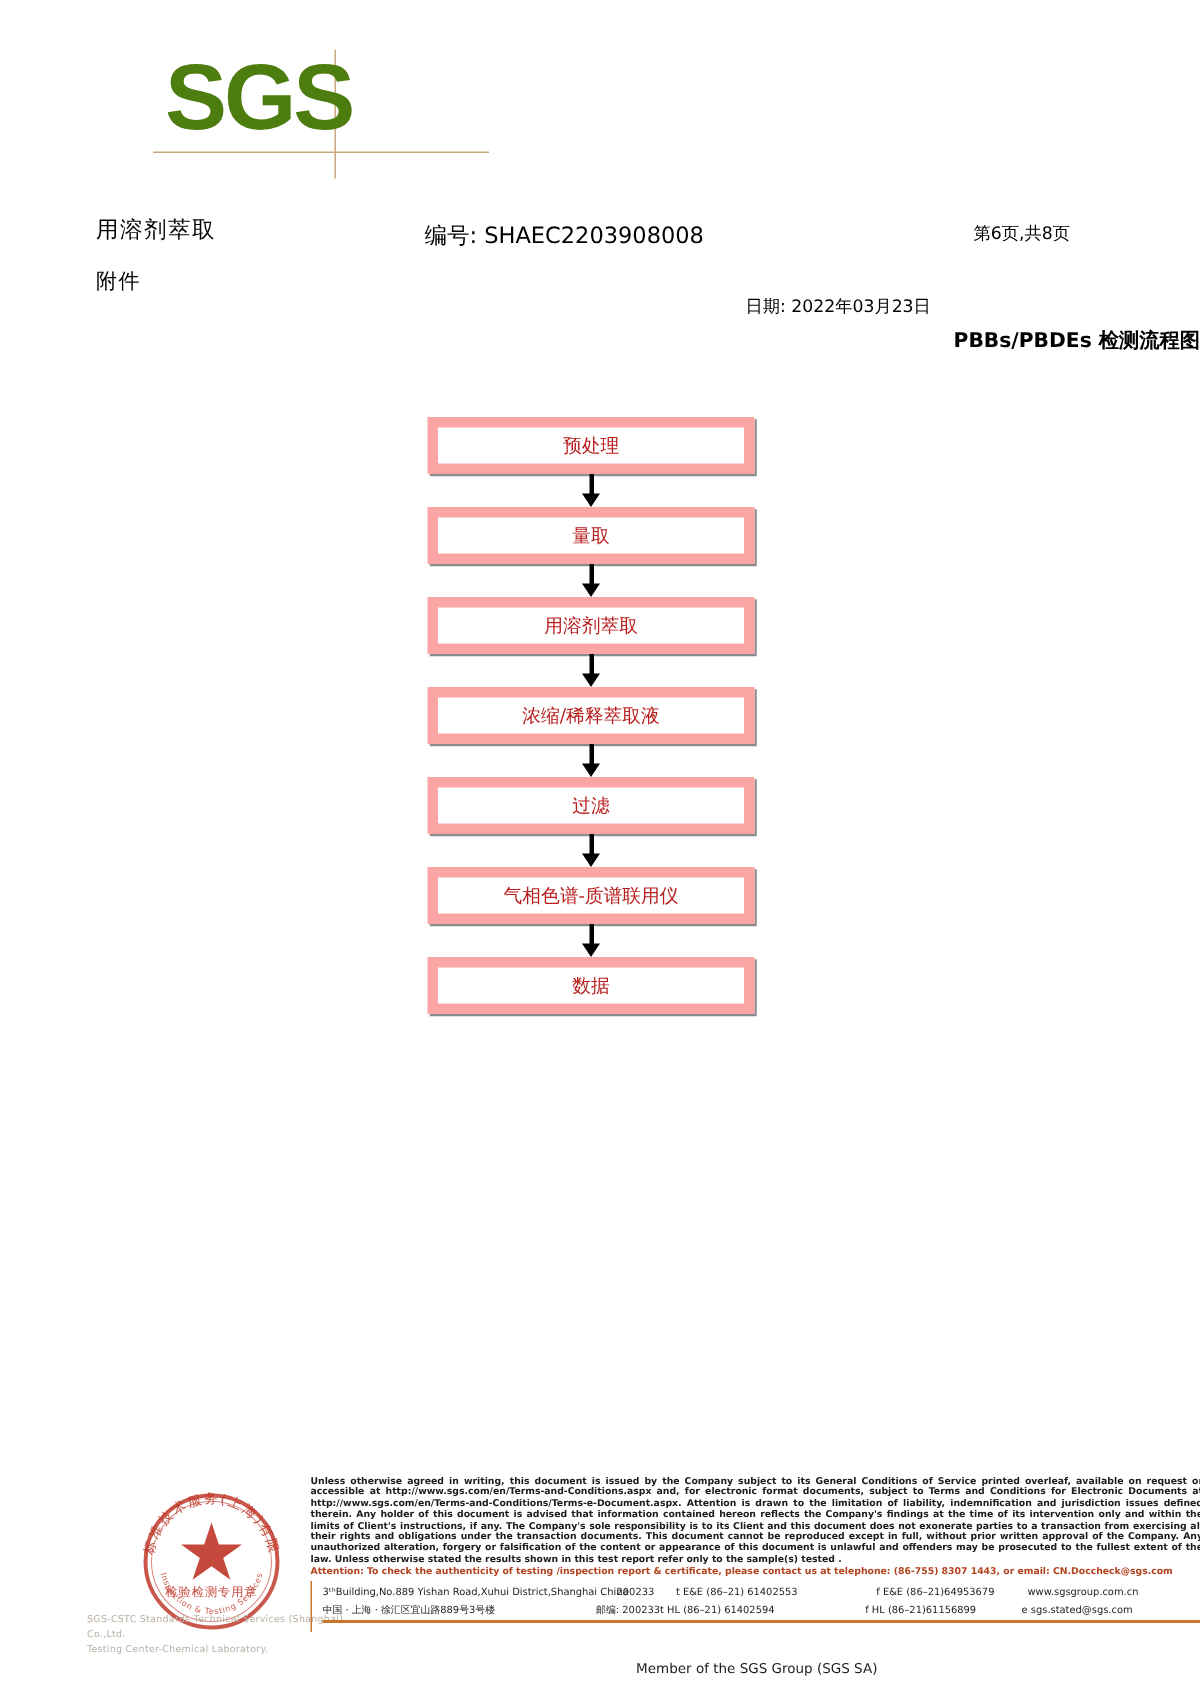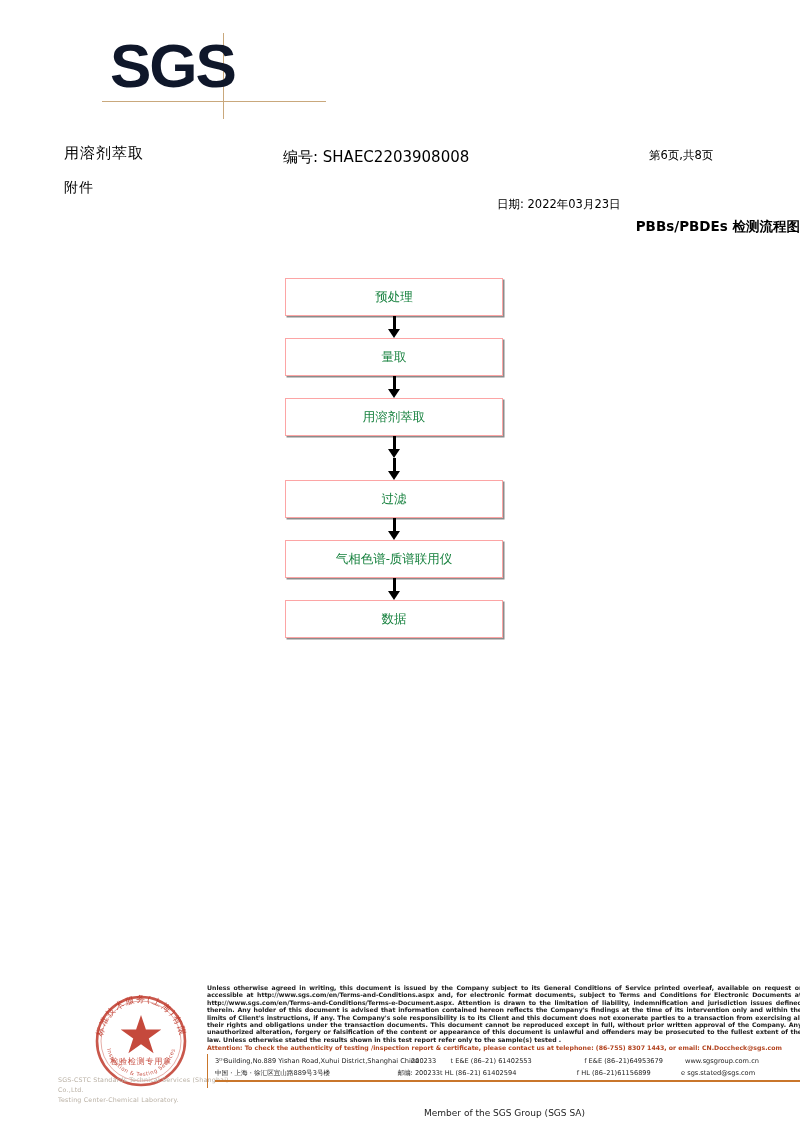--- a/index.html
+++ b/index.html
@@ -25,21 +25,21 @@
     height: 80px;
   }
   .logo-text {
     position: absolute;
     left: 0;
     top: 0;
     font-family: "Liberation Sans", "DejaVu Sans", sans-serif;
     font-weight: bold;
     font-size: 62px;
     letter-spacing: -2px;
-    color: #0f172a;
+    color: #4d7c0f;
     line-height: 62px;
   }
   .logo-hline {
     position: absolute;
     left: -8px;
     top: 66px;
     width: 224px;
     height: 1px;
     background: #c9a87c;
   }
@@ -115,29 +115,29 @@
     top: 278px;
     width: 218px;
   }
   .flow-row {
     position: relative;
   }
   .flow-box {
     width: 218px;
     height: 38px;
     box-sizing: border-box;
-    border: 1px solid #fca5a5;
+    border: 7px solid #fca5a5;
     box-shadow: 1.5px 1.5px 0 #8c8c8c;
     background: #fff;
     display: flex;
     align-items: center;
     justify-content: center;
     font-family: "DejaVu Serif", "Liberation Serif", serif;
     font-size: 12.5px;
-    color: #15803d;
+    color: #b91c1c;
   }
   .flow-arrow {
     position: relative;
     height: 22px;
     width: 218px;
   }
   .flow-arrow .shaft {
     position: absolute;
     left: 50%;
     margin-left: -1.5px;
@@ -285,20 +285,23 @@
   </div>
 
   <div class="flow-row">
     <div class="flow-box">用溶剂萃取</div>
   </div>
   <div class="flow-arrow">
     <div class="shaft"></div>
     <div class="head"></div>
   </div>
 
+  <div class="flow-row">
+    <div class="flow-box">浓缩/稀释萃取液</div>
+  </div>
   <div class="flow-arrow">
     <div class="shaft"></div>
     <div class="head"></div>
   </div>
 
   <div class="flow-row">
     <div class="flow-box">过滤</div>
   </div>
   <div class="flow-arrow">
     <div class="shaft"></div>

